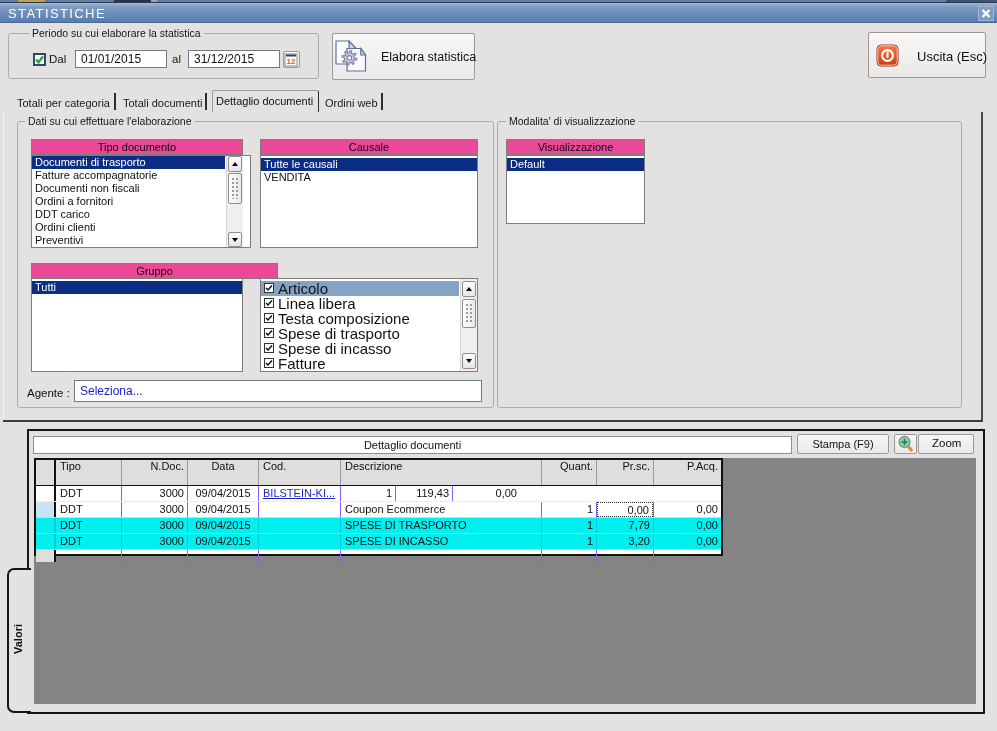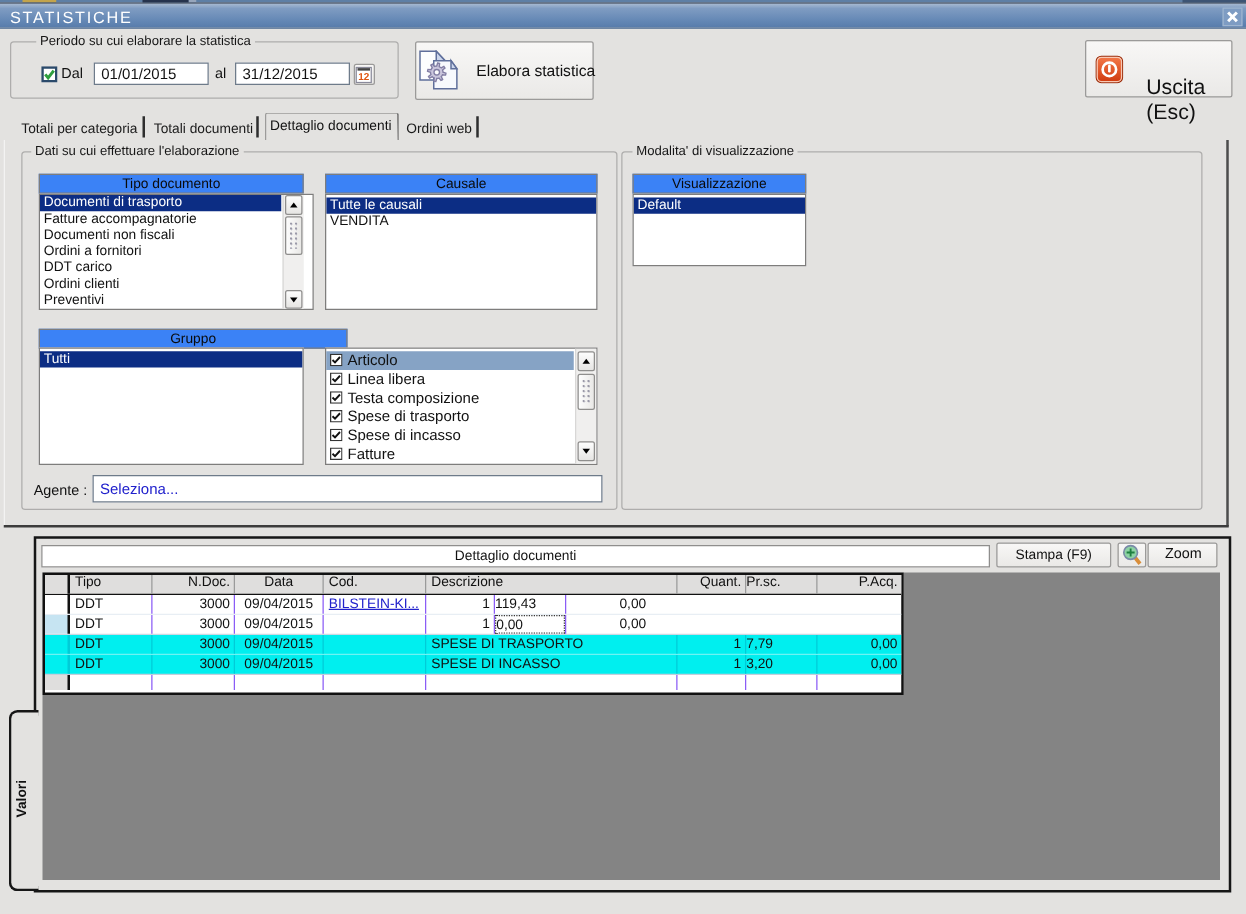--- a/index.html
+++ b/index.html
@@ -14,59 +14,59 @@
 .grp{border:1px solid #aeadac;border-radius:3px}
 .grplbl{background:#e3e2e0;padding:0 3px;font-size:10.5px;color:#161616}
 
 .btn{background:linear-gradient(#f8f7f6,#eae9e7);border:1px solid #9b9a99;border-radius:2px}
 
 .inp{background:#fff;border:1px solid #6e7b8a;font-size:12px;line-height:16px;padding-left:5px}
 
 .tabtxt{top:97px;font-size:11px;color:#1a1a1a}
 .tabsep{top:93px;width:1.5px;height:17px;background:#2e2e2e}
 
-.hdrbox{background:#3b82f6;border:1px solid #7e7d7c;text-align:center;font-size:11px;line-height:12px;color:#0a0a0a}
+.hdrbox{background:#ec4899;border:1px solid #7e7d7c;text-align:center;font-size:11px;line-height:12px;color:#0a0a0a}
 .lb{background:#fff;border:1px solid #7e7d7c;overflow:hidden}
 .li{height:13px;line-height:13px;padding-left:3px;white-space:nowrap}
 .sel{background:#0c2d84;color:#fff}
 
 .sb{background:#f0efee;border-left:1px solid #d8d7d6}
 .sbb{position:absolute;left:1px;width:14px;background:linear-gradient(#fdfdfd,#e6e5e3);border:1px solid #8f8e8d;border-radius:2px;text-align:center;color:#000}
 .arr{width:0;height:0;margin:0 auto}
 .arr.up{border-left:3.5px solid transparent;border-right:3.5px solid transparent;border-bottom:4px solid #000;margin-top:5px}
 .arr.dn{border-left:3.5px solid transparent;border-right:3.5px solid transparent;border-top:4px solid #000;margin-top:5px}
 .thumb{position:absolute;left:1px;width:14px;background:linear-gradient(90deg,#fdfdfd,#e9e8e6);border:1px solid #8f8e8d;border-radius:2px}
 .grip{position:absolute;left:3px;top:4px;right:3px;bottom:4px;background-image:radial-gradient(circle at 1px 1px,#9a99a8 0.9px,transparent 1.1px);background-size:4px 4px}
 
 .cli{position:absolute;left:1px;width:198px;height:15px;line-height:15px}
 .cli svg{position:absolute;left:3px;top:2px}
-.cli span{position:absolute;left:17px;font-size:12px}
+.cli span{position:absolute;left:17px;font-size:15px}
 
 #bpanel{left:27px;top:429px;width:958px;height:285px;background:#e3e2e0;border:2px solid #161616}
 #vtab{left:7px;top:568px;width:24px;height:145px;background:#e3e2e0;border:2px solid #161616;border-right:none;border-radius:7px 0 0 7px;z-index:5}
 #vtabtxt{left:-4px;top:633px;width:44px;text-align:center;font-size:11px;font-weight:bold;transform:rotate(-90deg);transform-origin:center;white-space:nowrap;z-index:6}
 #grayarea{left:34px;top:458px;width:942px;height:246px;background:#848484}
 
 #tbl{left:34px;top:458px;width:689px;height:98px;background:#fff;border:2px solid #111;font-size:11px}
 .tr{display:flex;white-space:nowrap}
 .tr>div{overflow:hidden}
-#thead{height:16px;background:#dfdedd;border-bottom:1.5px solid #111;line-height:13px}
+#thead{height:26px;background:#dfdedd;border-bottom:1.5px solid #111;line-height:13px}
 #thead>div{border-right:1px solid #9a9a9a}
 .drow{height:16px;line-height:15px;border-bottom:1px solid #cdd8e2}
 .drow>div{border-right:1px solid #8b5cf6}
 .cyan{background:#00efef}
 .cyan>div{border-right-color:#00ccd8 !important}
 .c0{width:20px;border-right:2px solid #111 !important;flex:none}
 .cT{width:66px;flex:none;padding-left:4px}
 .cN{width:66px;flex:none;text-align:right;padding-right:3px}
 .cD{width:71px;flex:none;text-align:center}
 .cC{width:82px;flex:none;padding-left:4px}
 .cS{width:201px;flex:none;padding-left:4px}
 .cQ{width:55px;flex:none;text-align:right;padding-right:3px}
-.cP{width:57px;flex:none;text-align:left;padding-right:3px}
+.cP{width:57px;flex:none;text-align:right;padding-right:3px}
 .cA{width:67px;flex:none;text-align:right;padding-right:3px;border-right:none !important}
 a.lnk{color:#2222cc;text-decoration:underline}
 </style></head>
 <body>
 <div class="abs" id="topstrip"></div>
 <div class="abs" style="left:18px;top:0;width:27px;height:2px;background:#c3a44c"></div>
 <div class="abs" style="left:114px;top:0;width:37px;height:2px;background:#26334d"></div>
 <div class="abs" style="left:151px;top:0;width:6px;height:2px;background:#97a6bc"></div>
 <div class="abs" style="left:946px;top:0;width:51px;height:2px;background:#3d5474"></div>
 <div class="abs" style="left:0;top:2px;width:997px;height:1px;background:#2b3a52"></div>
@@ -113,21 +113,21 @@
 <defs>
       <linearGradient id="rg" x1="0" y1="0" x2="0" y2="1">
         <stop offset="0" stop-color="#f47a4a"></stop>
         <stop offset="1" stop-color="#cf3a0e"></stop>
       </linearGradient>
     </defs>
 <rect x="1.8" y="1.8" width="19.4" height="19.4" rx="3.4" fill="none" stroke="#f8c8b4" stroke-width="1"></rect>
 <circle cx="11.5" cy="11.5" r="5.4" fill="none" stroke="#fff" stroke-width="2.1"></circle>
 <rect x="10.45" y="7.6" width="2.1" height="6.4" rx="1" fill="#fff"></rect>
 </svg>
-<div class="abs" style="left:917px;top:60px;font-size:17px">Uscita (Esc)</div>
+<div class="abs" style="left:917px;top:49px;font-size:13px">Uscita (Esc)</div>
 
 <div class="abs tabtxt" style="left:17px">Totali per categoria</div>
 <div class="abs tabsep" style="left:114px"></div>
 <div class="abs tabtxt" style="left:123px">Totali documenti</div>
 <div class="abs tabsep" style="left:205px"></div>
 <div class="abs" style="left:212px;top:90px;width:107px;height:22px;background:#e3e2e0;border:1px solid #9c9b9a;border-right:1.5px solid #2e2e2e;border-bottom:none;border-radius:2px 2px 0 0"></div>
 <div class="abs" style="left:216px;top:95px;font-size:11px">Dettaglio documenti</div>
 <div class="abs tabsep" style="left:381px"></div>
 <div class="abs tabtxt" style="left:325px">Ordini web</div>
 
@@ -227,21 +227,21 @@
       <div class="arr dn" style="margin-top:5px"></div>
     </div>
 </div>
 
 <div class="abs" style="left:27px;top:387px;font-size:11.5px">Agente :</div>
 <div class="abs inp" style="left:74px;top:380px;width:408px;height:22px;line-height:20px;color:#2020cc">Seleziona...</div>
 
 <div class="abs grp" style="left:497px;top:121px;width:465px;height:287px"></div>
 <div class="abs grplbl" style="left:506px;top:115px">Modalita' di visualizzazione</div>
 <div class="abs hdrbox" style="left:506px;top:139px;width:139px;height:16px;line-height:15px">Visualizzazione</div>
-<div class="abs lb" style="left:506px;top:155px;width:139px;height:58px;padding-top:2px">
+<div class="abs lb" style="left:506px;top:155px;width:139px;height:69px;padding-top:2px">
 <div class="li sel">Default</div>
 </div>
 
 <div class="abs" id="bpanel"></div>
 <div class="abs" id="vtab"></div>
 <div class="abs" id="vtabtxt">Valori</div>
 
 <div class="abs" style="left:33px;top:436px;width:759px;height:18px;background:#fff;border:1px solid #8f8e8d;text-align:center;line-height:16px">Dettaglio documenti</div>
 <div class="abs btn" style="left:797px;top:434px;width:92px;height:20px;text-align:center;line-height:18px">Stampa (F9)</div>
 <div class="abs btn" style="left:894px;top:434px;width:23px;height:20px"></div>
@@ -276,20 +276,21 @@
       <div class="cQ">1</div>
       <div class="cP">119,43</div>
       <div class="cA">0,00</div>
 </div>
 <div class="tr drow">
   <div class="c0" style="background:#c6e4f2"></div>
   <div class="cT">DDT</div>
       <div class="cN">3000</div>
       <div class="cD">09/04/2015</div>
       <div class="cC"></div>
+      <div class="cS">Coupon Ecommerce</div>
       <div class="cQ">1</div>
       <div class="cP" style="position:relative">
         <span style="position:absolute;inset:0;border:1px dotted #333;padding-right:3px">0,00</span>
       </div>
       <div class="cA">0,00</div>
 </div>
 <div class="tr drow cyan" style="border-bottom-color:#6ef2f2">
   <div class="c0"></div>
   <div class="cT">DDT</div>
       <div class="cN">3000</div>

